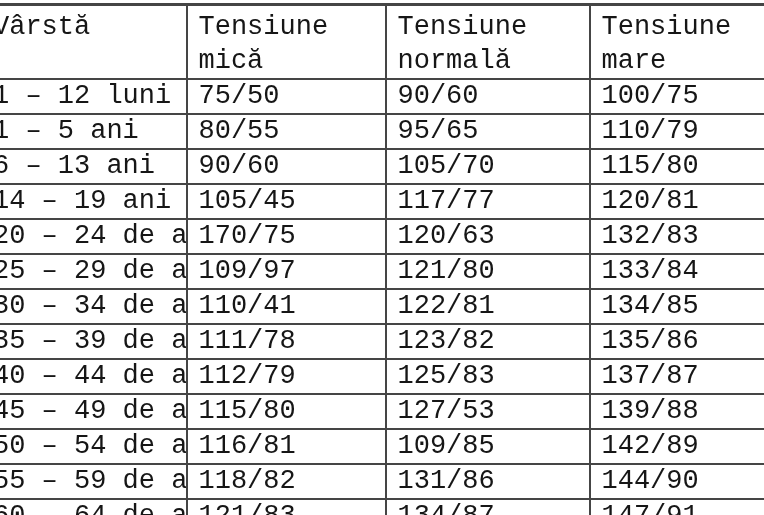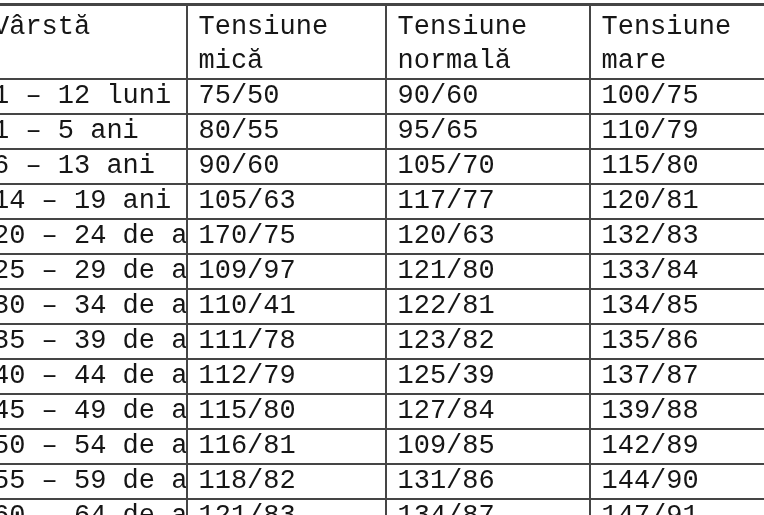--- a/index.html
+++ b/index.html
@@ -86,21 +86,21 @@
           <td>110/79</td>
         </tr>
         <tr>
           <td>6 – 13 ani</td>
           <td>90/60</td>
           <td>105/70</td>
           <td>115/80</td>
         </tr>
         <tr>
           <td>14 – 19 ani</td>
-          <td>105/63</td>
+          <td>105/45</td>
           <td>117/77</td>
           <td>120/81</td>
         </tr>
         <tr>
           <td>20 – 24 de ani</td>
           <td>170/75</td>
           <td>120/63</td>
           <td>132/83</td>
         </tr>
         <tr>
@@ -117,27 +117,27 @@
         </tr>
         <tr>
           <td>35 – 39 de ani</td>
           <td>111/78</td>
           <td>123/82</td>
           <td>135/86</td>
         </tr>
         <tr>
           <td>40 – 44 de ani</td>
           <td>112/79</td>
-          <td>125/39</td>
+          <td>125/83</td>
           <td>137/87</td>
         </tr>
         <tr>
           <td>45 – 49 de ani</td>
           <td>115/80</td>
-          <td>127/84</td>
+          <td>127/53</td>
           <td>139/88</td>
         </tr>
         <tr>
           <td>50 – 54 de ani</td>
           <td>116/81</td>
           <td>109/85</td>
           <td>142/89</td>
         </tr>
         <tr>
           <td>55 – 59 de ani</td>

